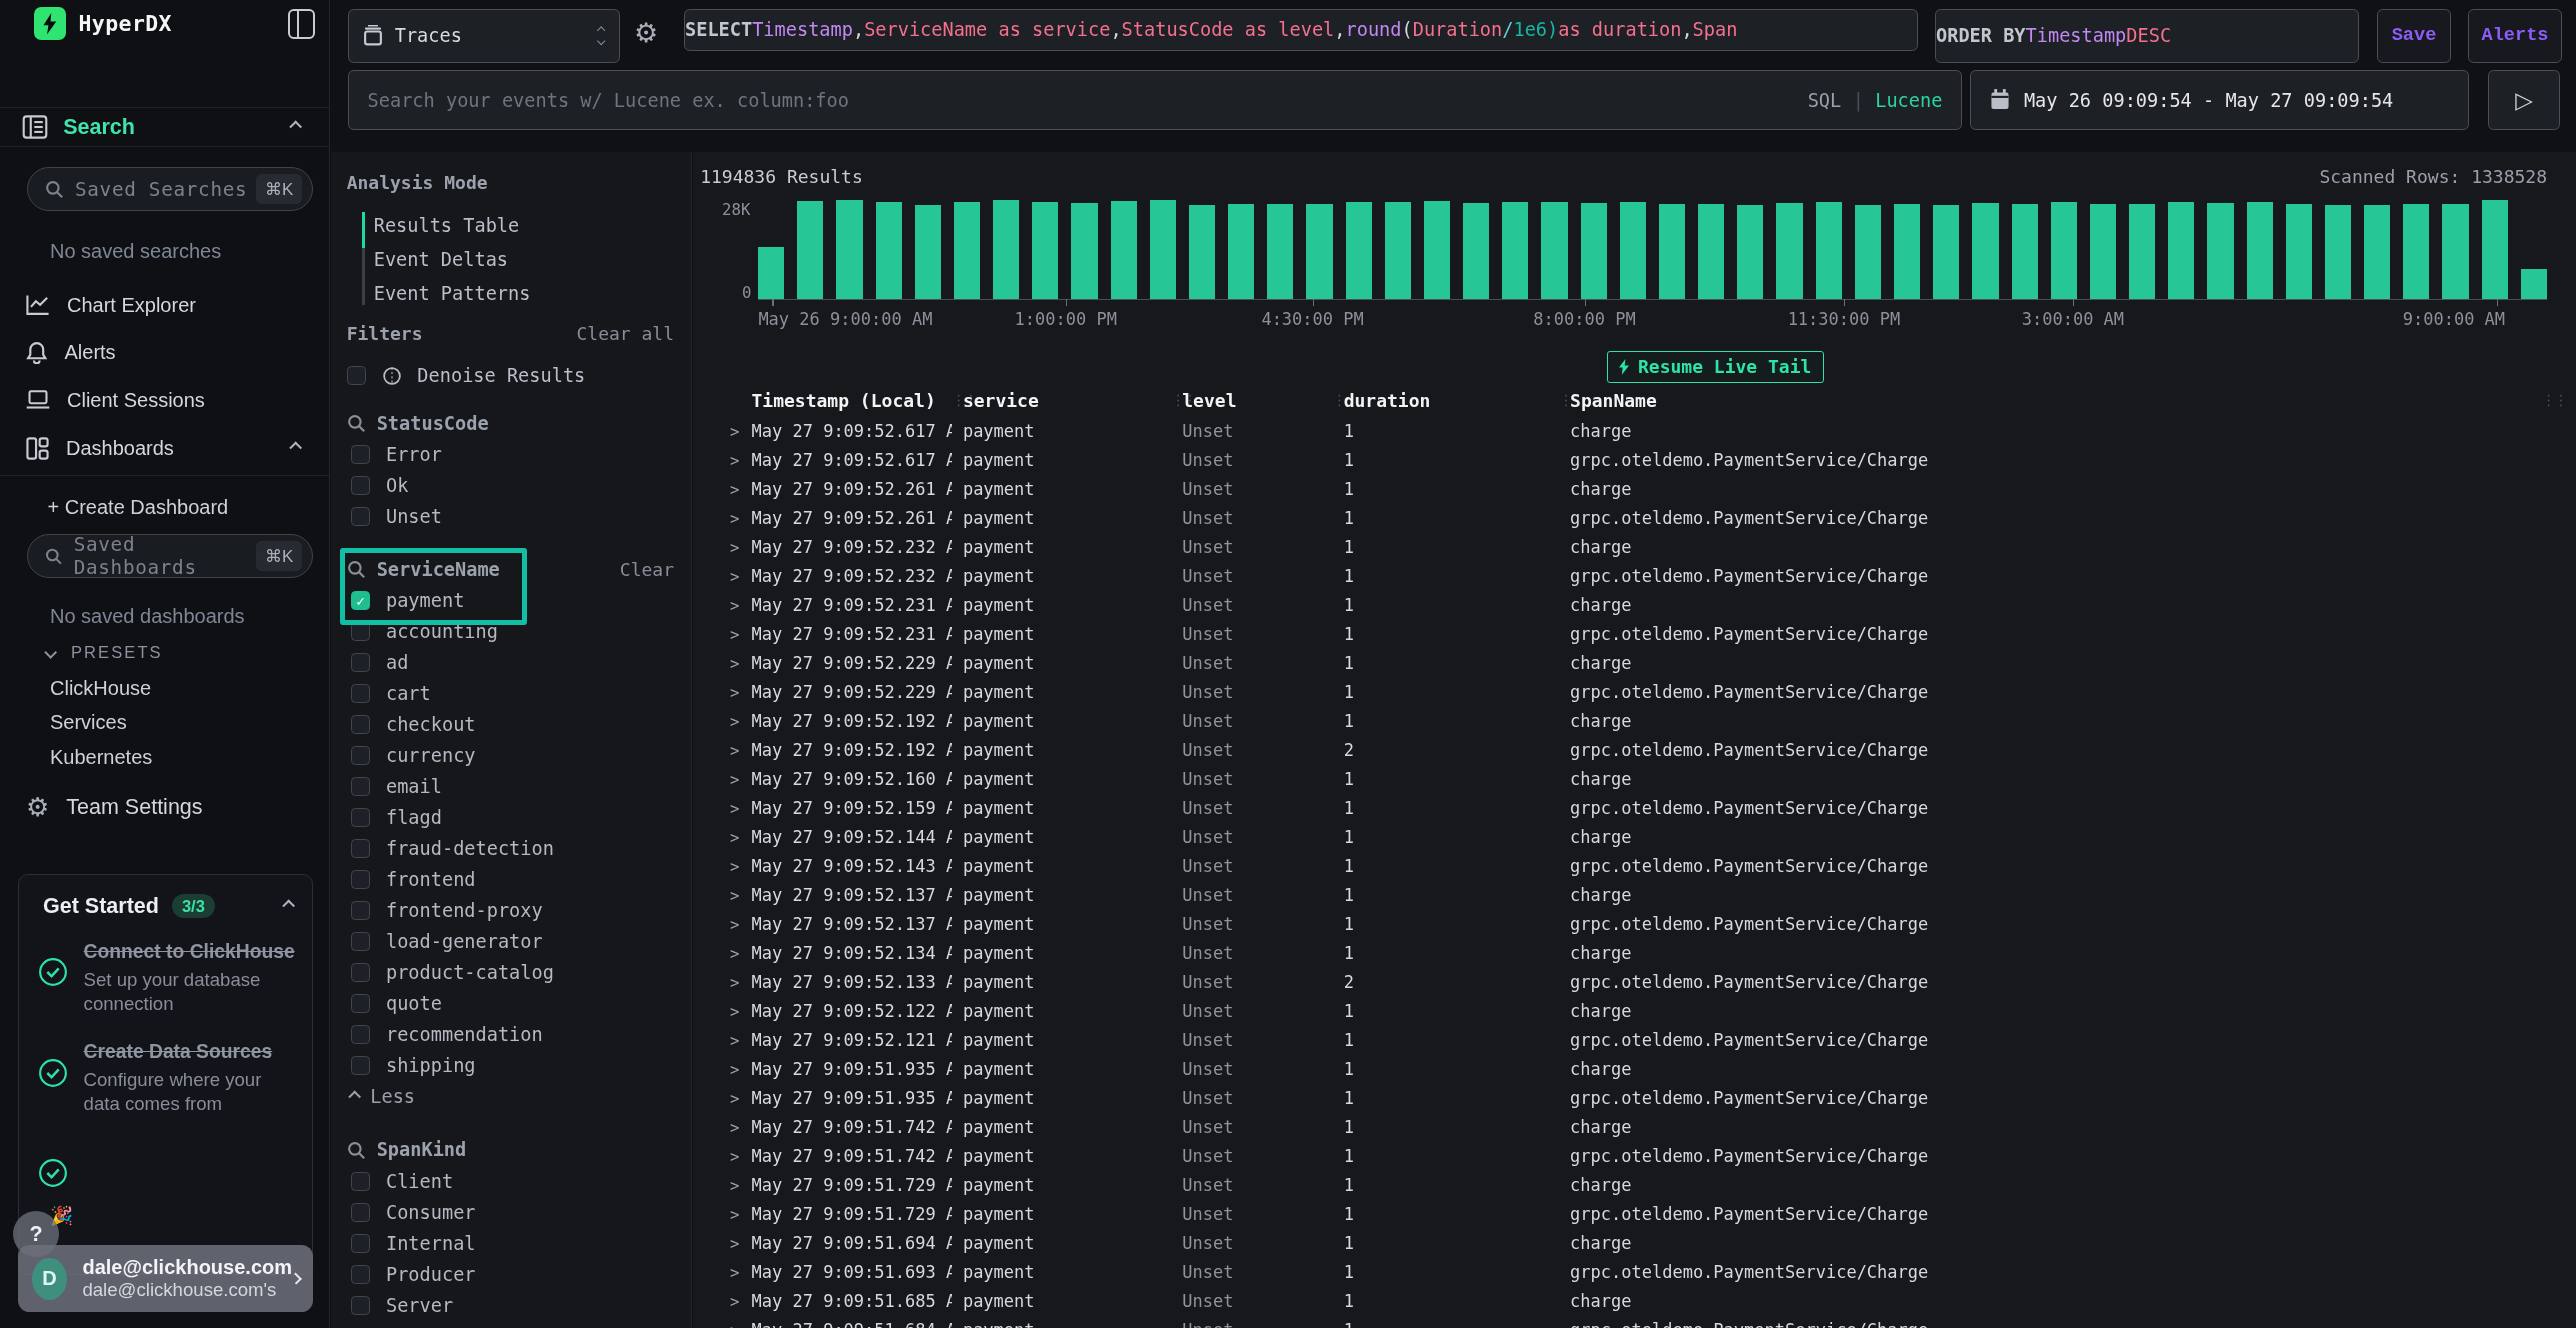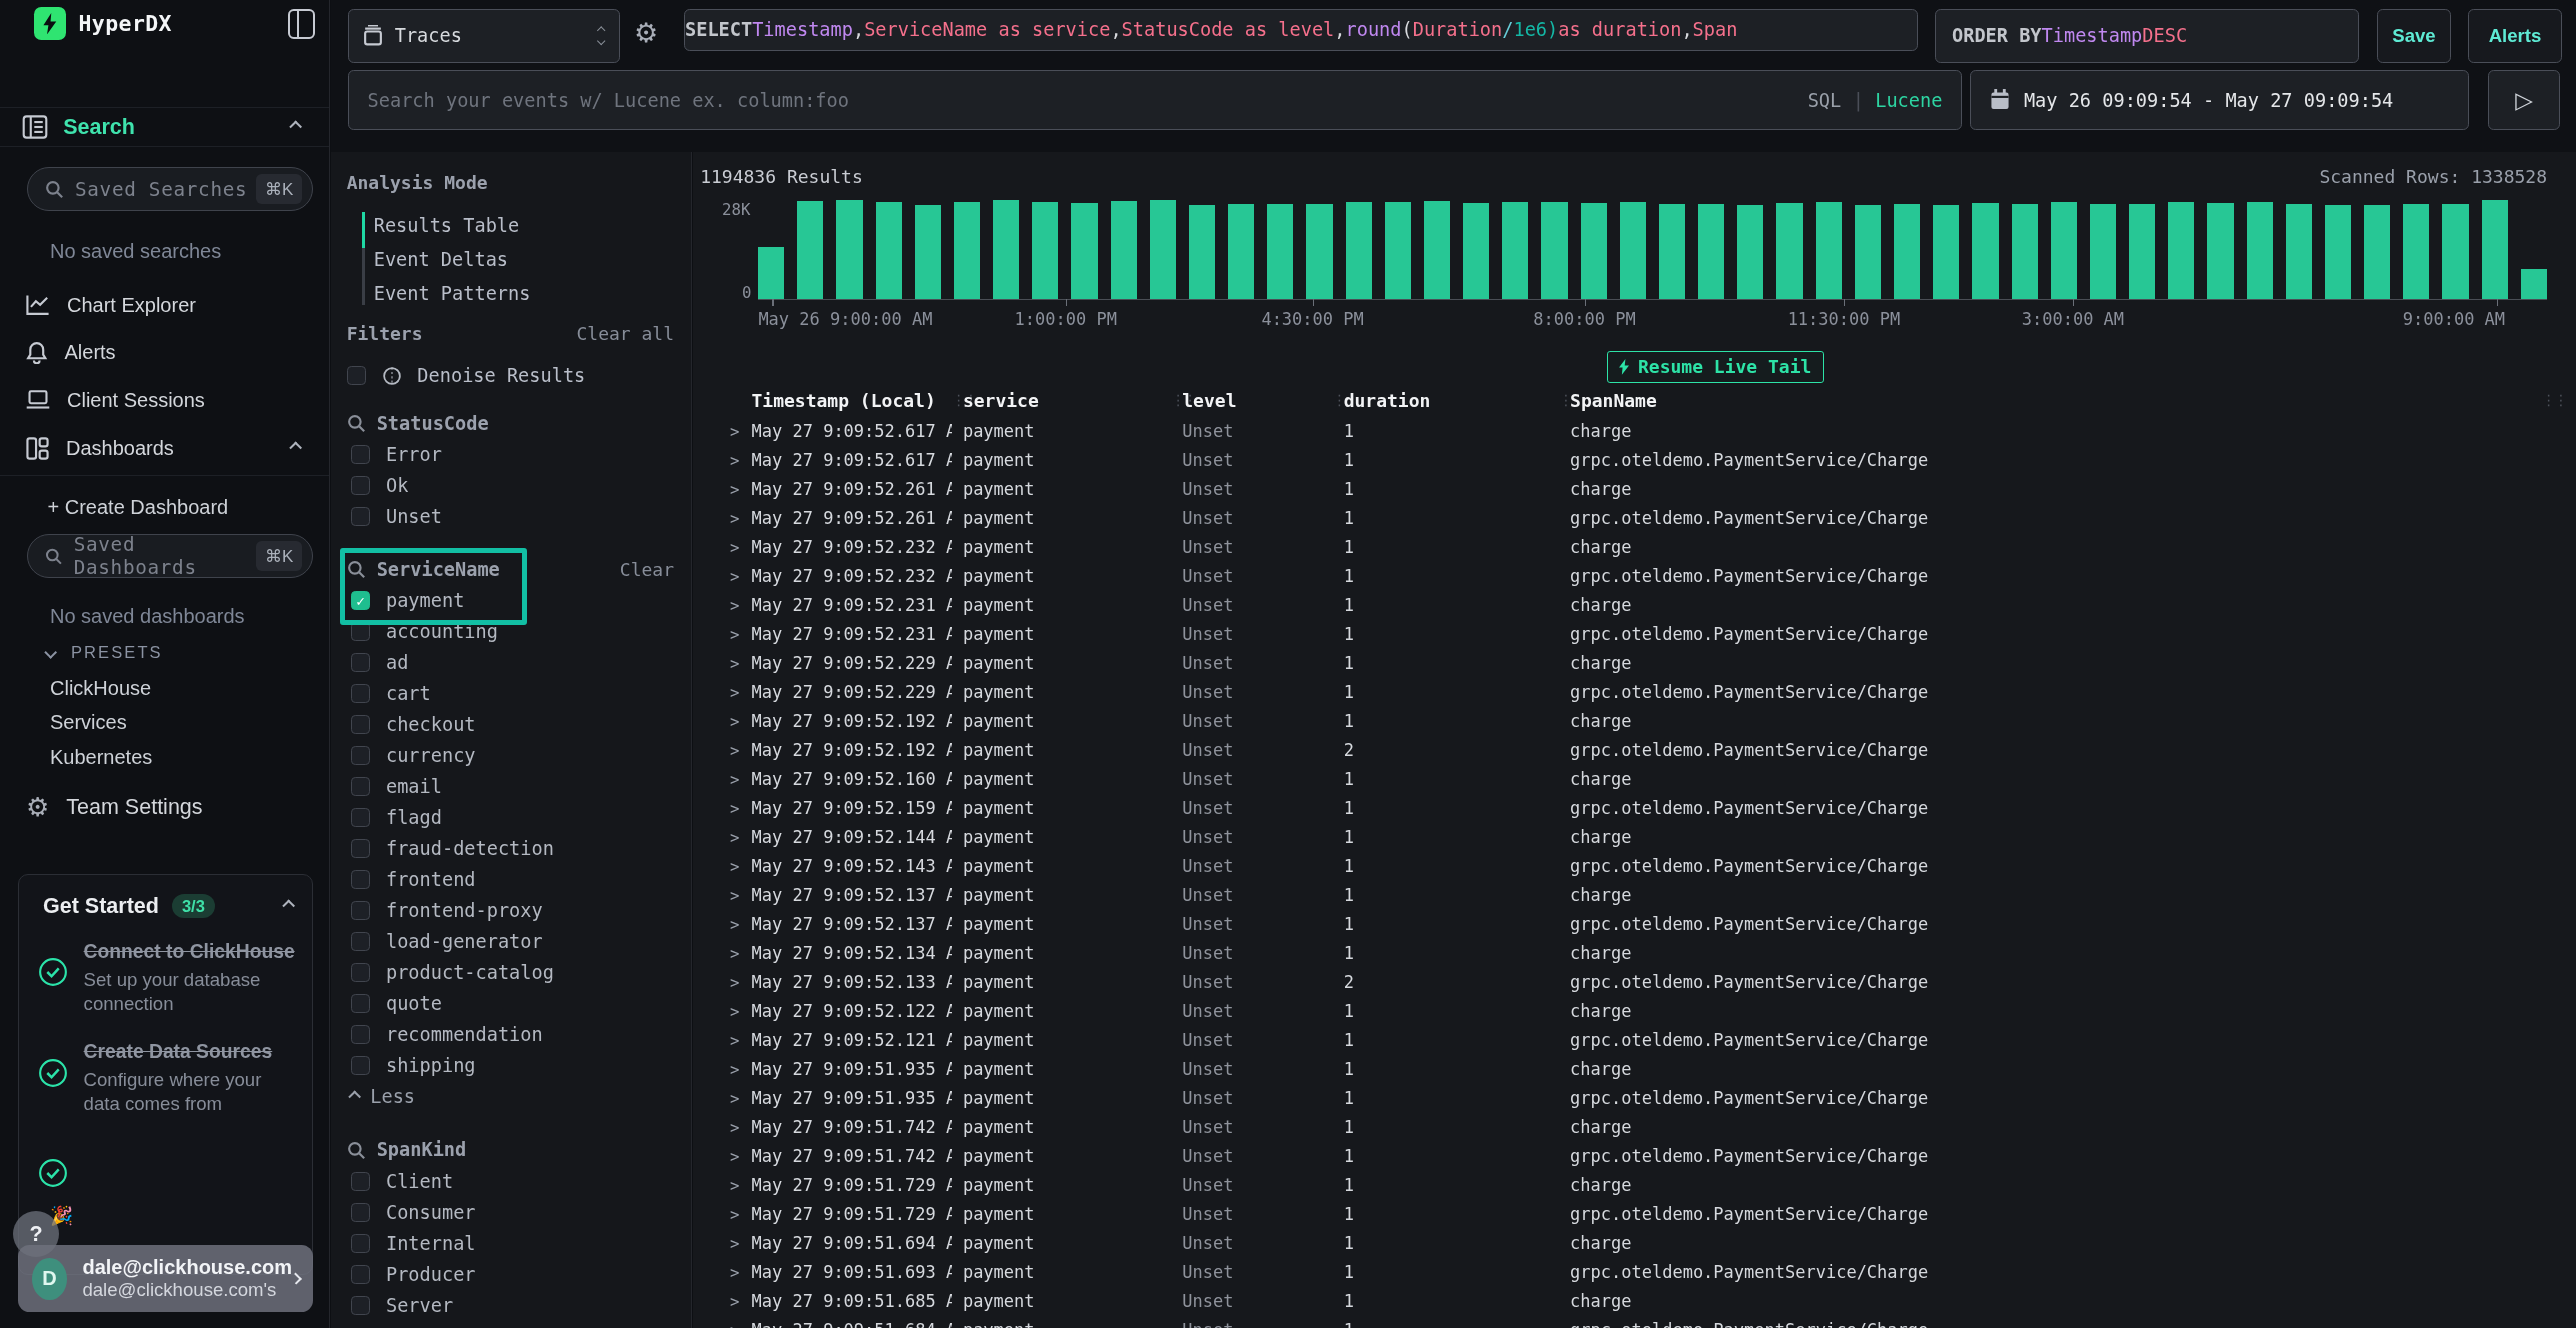--- a/index.html
+++ b/index.html
@@ -50,29 +50,29 @@
 
   
   .topbar { position:absolute; left:331px; top:0; width:2245px; height:152px; background:#0f1115; }
   .box { position:absolute; background:#1d2025; border:0.7px solid #4a4e58; border-radius:5.7px; display:flex; align-items:center; }
   .traces-box { left:17px; top:8.6px; width:272px; height:54px; padding:0 14.3px; }
   .traces-label { font-size:18.6px; color:#d7dade; margin-left:11.4px; font-family:"DejaVu Sans Mono",monospace; }
   .updown { margin-left:auto; display:flex; flex-direction:column; gap:4.3px; }
   .updown .chv { width:6.4px; height:6.4px; border-color:#8a8f99; border-width:1.4px; }
   .gear { position:absolute; left:303px; top:17px; font-size:27px; color:#a9aeb8; }
   .sql-box { left:353px; top:8.6px; width:1234px; height:42px; padding:0 0; overflow:hidden; white-space:nowrap; }
-  .order-box { left:1604px; top:8.6px; width:424px; height:54px; padding:0 16px; white-space:nowrap; }
+  .order-box { left:1604px; top:8.6px; width:424px; height:54px; padding:0 0; white-space:nowrap; }
   .code { font-size:18.6px; }
   .tok-kw { color:#c3c6cc; font-weight:bold; }
   .tok-plain { color:#d8dade; }
   .tok-purple { color:#c088f0; }
   .tok-pink { color:#f5708c; }
   .tok-cyan { color:#67cdd8; }
   .tok-num { color:#14b8a6; }
-  .tb-btn { position:absolute; top:8.6px; height:54px; background:#17191e; border:0.7px solid #4a4e58; border-radius:5.7px; color:#5eead4; font-weight:bold; font-size:18.6px; display:flex; align-items:center; justify-content:center; font-family:Liberation Sans, sans-serif; }
+  .tb-btn { position:absolute; top:8.6px; height:54px; background:#17191e; border:0.7px solid #4a4e58; border-radius:5.7px; color:#8b5cf6; font-weight:bold; font-size:18.6px; display:flex; align-items:center; justify-content:center; font-family:Liberation Mono, monospace; }
   .save-btn { left:2046px; width:74px; }
   .alerts-btn { left:2137px; width:94px; }
 
   .search-input { left:17px; top:70px; width:1614px; height:60px; padding:0 18.6px; }
   .search-ph { color:#6f747e; font-size:18.6px; }
   .mode-toggle { margin-left:auto; display:flex; align-items:center; gap:11.4px; font-size:18.6px; font-family:"DejaVu Sans Mono",monospace; }
   .mode-sql { color:#9aa0aa; } .mode-div { color:#4a4e58; } .mode-lucene { color:#2dd4a2; }
   .date-box { left:1639px; top:70px; width:499px; height:60px; padding:0 18.6px; gap:14.3px; }
   .date-text { color:#e5e7ea; font-size:18.6px; font-family:"DejaVu Sans Mono",monospace; }
   .play-btn { left:2157px; top:70px; width:72px; height:60px; justify-content:center; color:#cfd3d9; font-size:23px; }

